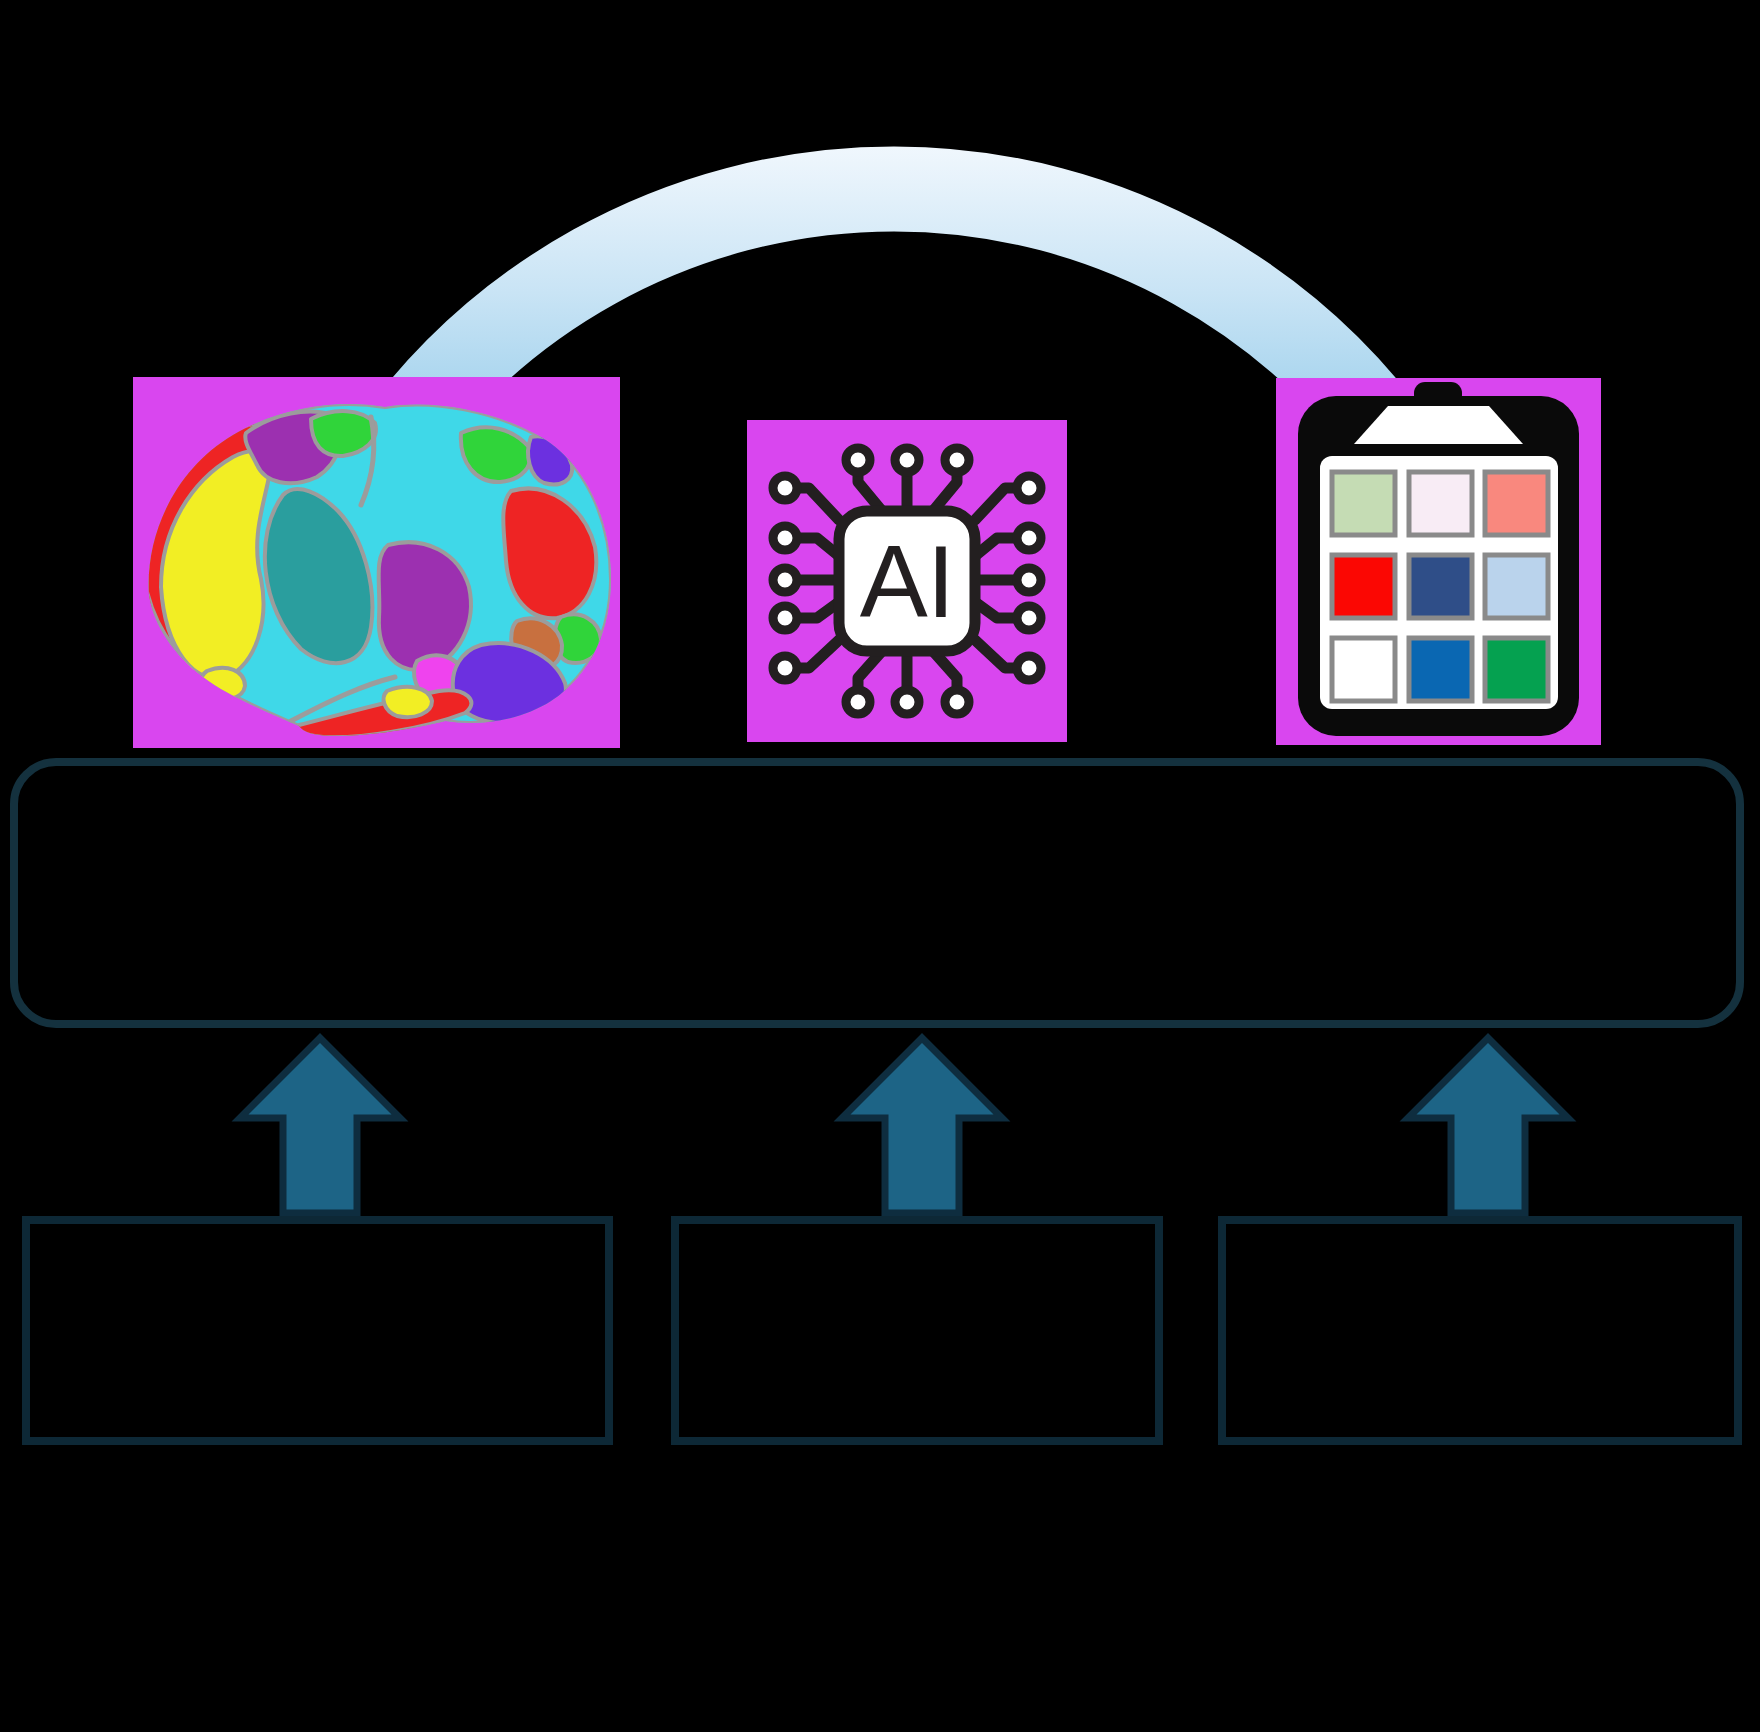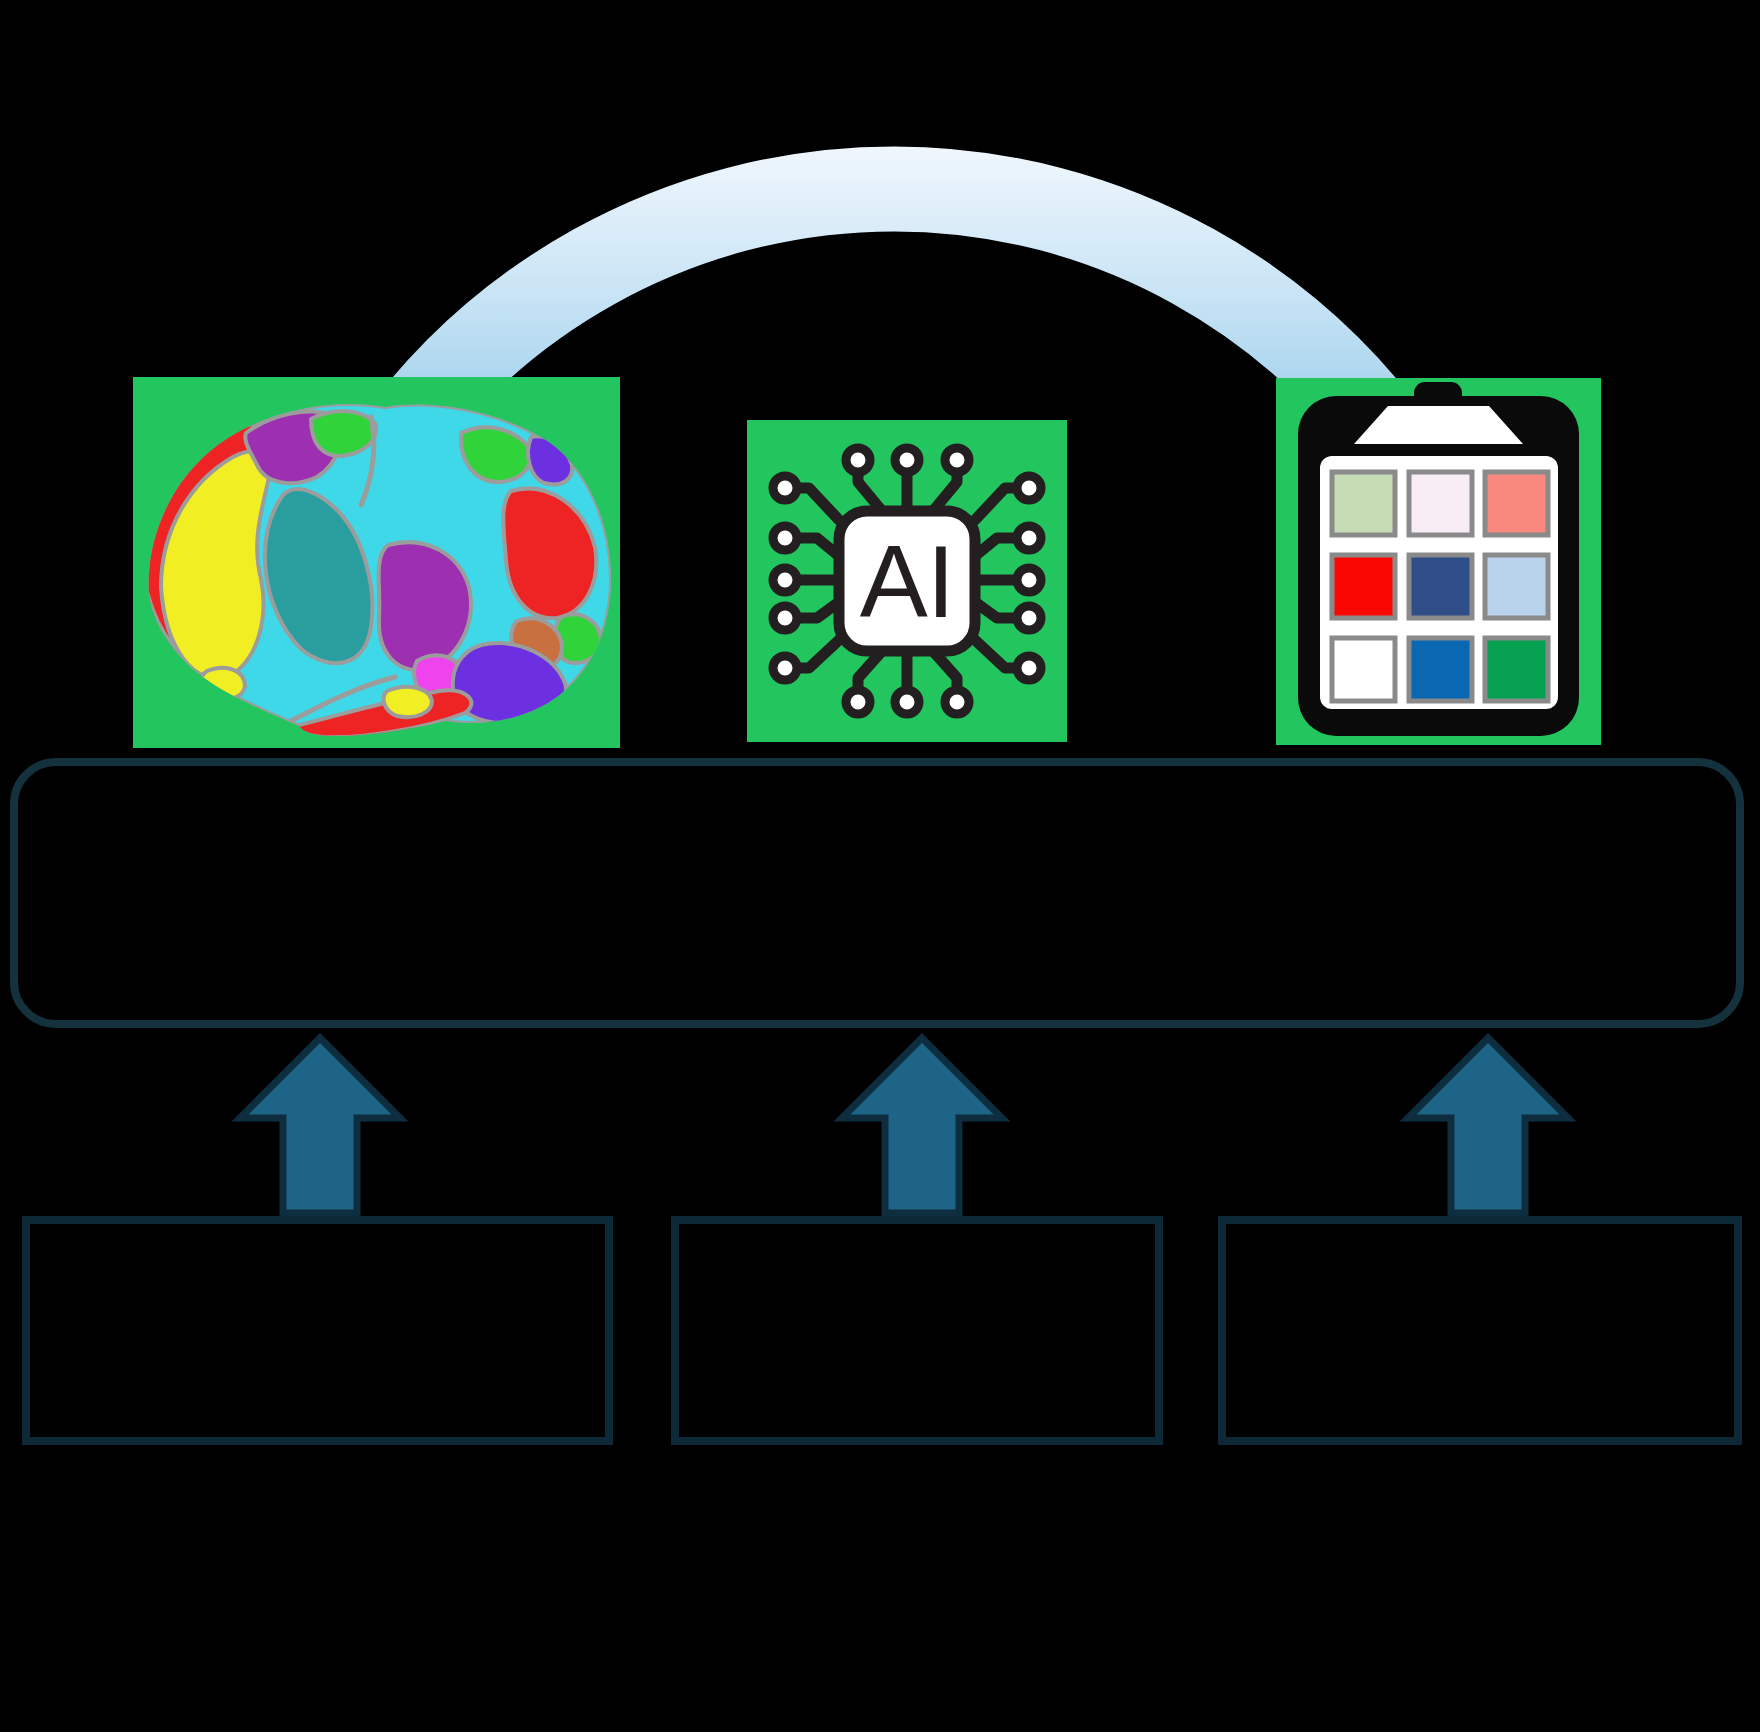--- a/index.html
+++ b/index.html
@@ -7,21 +7,21 @@
     position:relative;
     width:1760px;
     height:1732px;
     background:#000;
     overflow:hidden;
     font-family:"Liberation Sans", sans-serif;
   }
   .layer{position:absolute;left:0;top:0;width:1760px;height:1732px;}
   .img-box{
     position:absolute;
-    background:#22c55e;
+    background:#d946ef;
   }
   .img-box svg{display:block;width:100%;height:100%;}
   #brain-box{left:133px;top:377px;width:487px;height:371px;}
   #ai-box{left:747px;top:420px;width:320px;height:322px;}
   #clipboard-box{left:1276px;top:378px;width:325px;height:367px;}
   .main-panel{
     position:absolute;
     left:10px;top:758px;
     width:1734px;height:270px;
     box-sizing:border-box;

